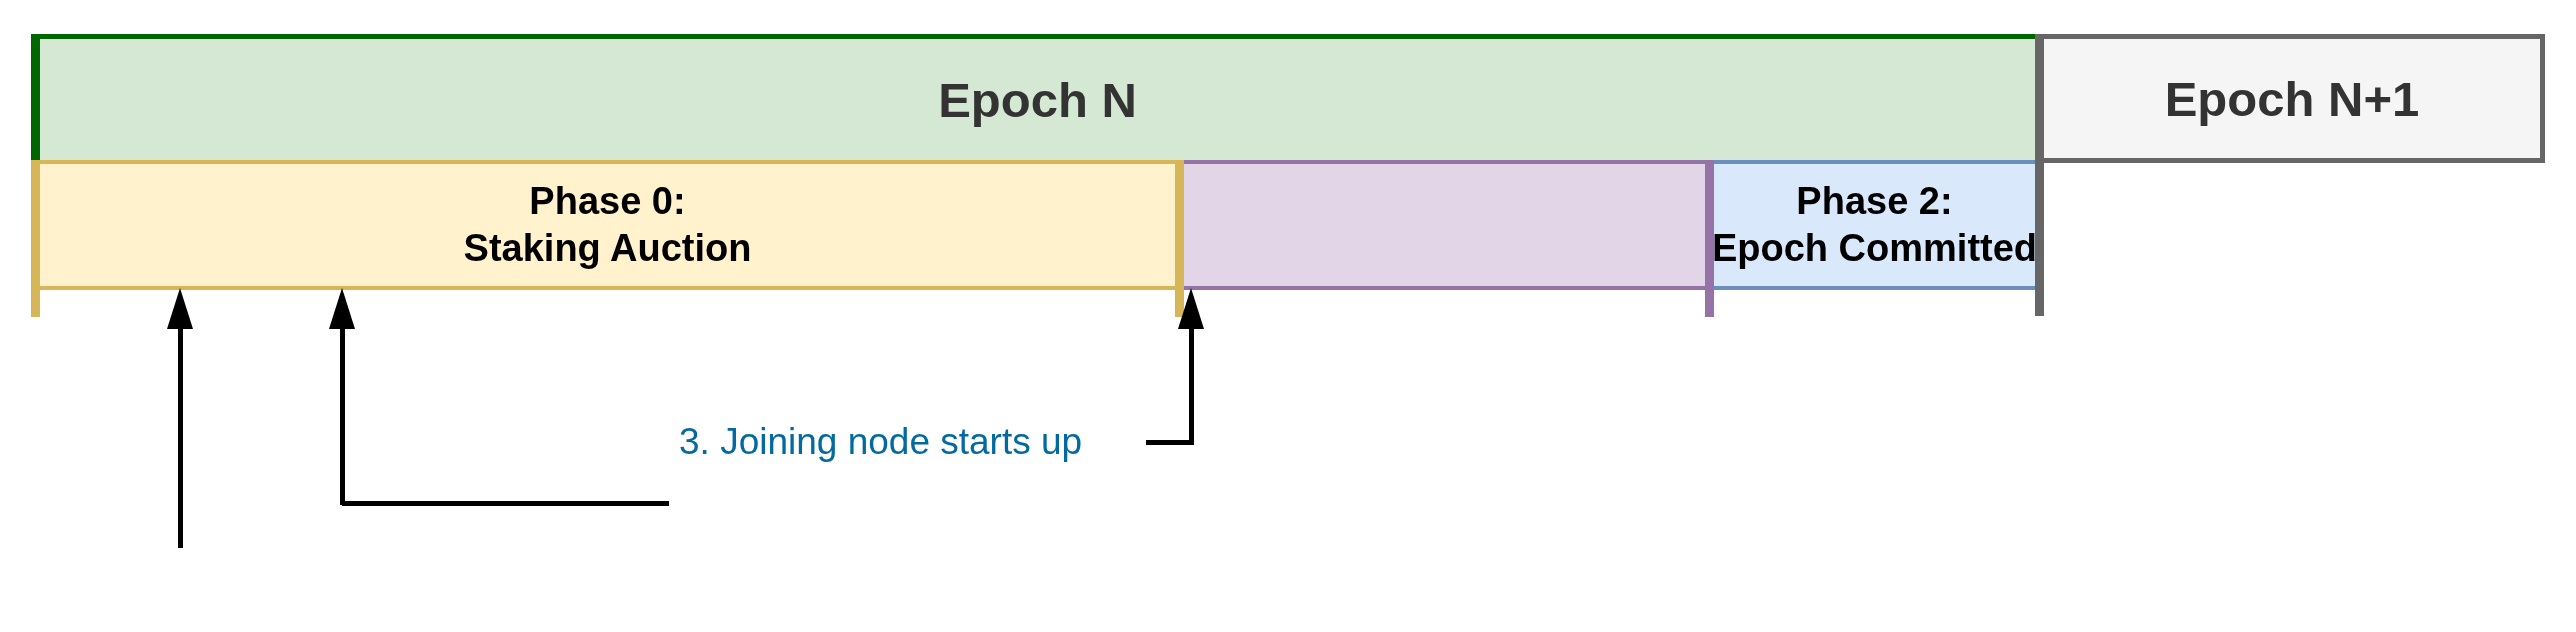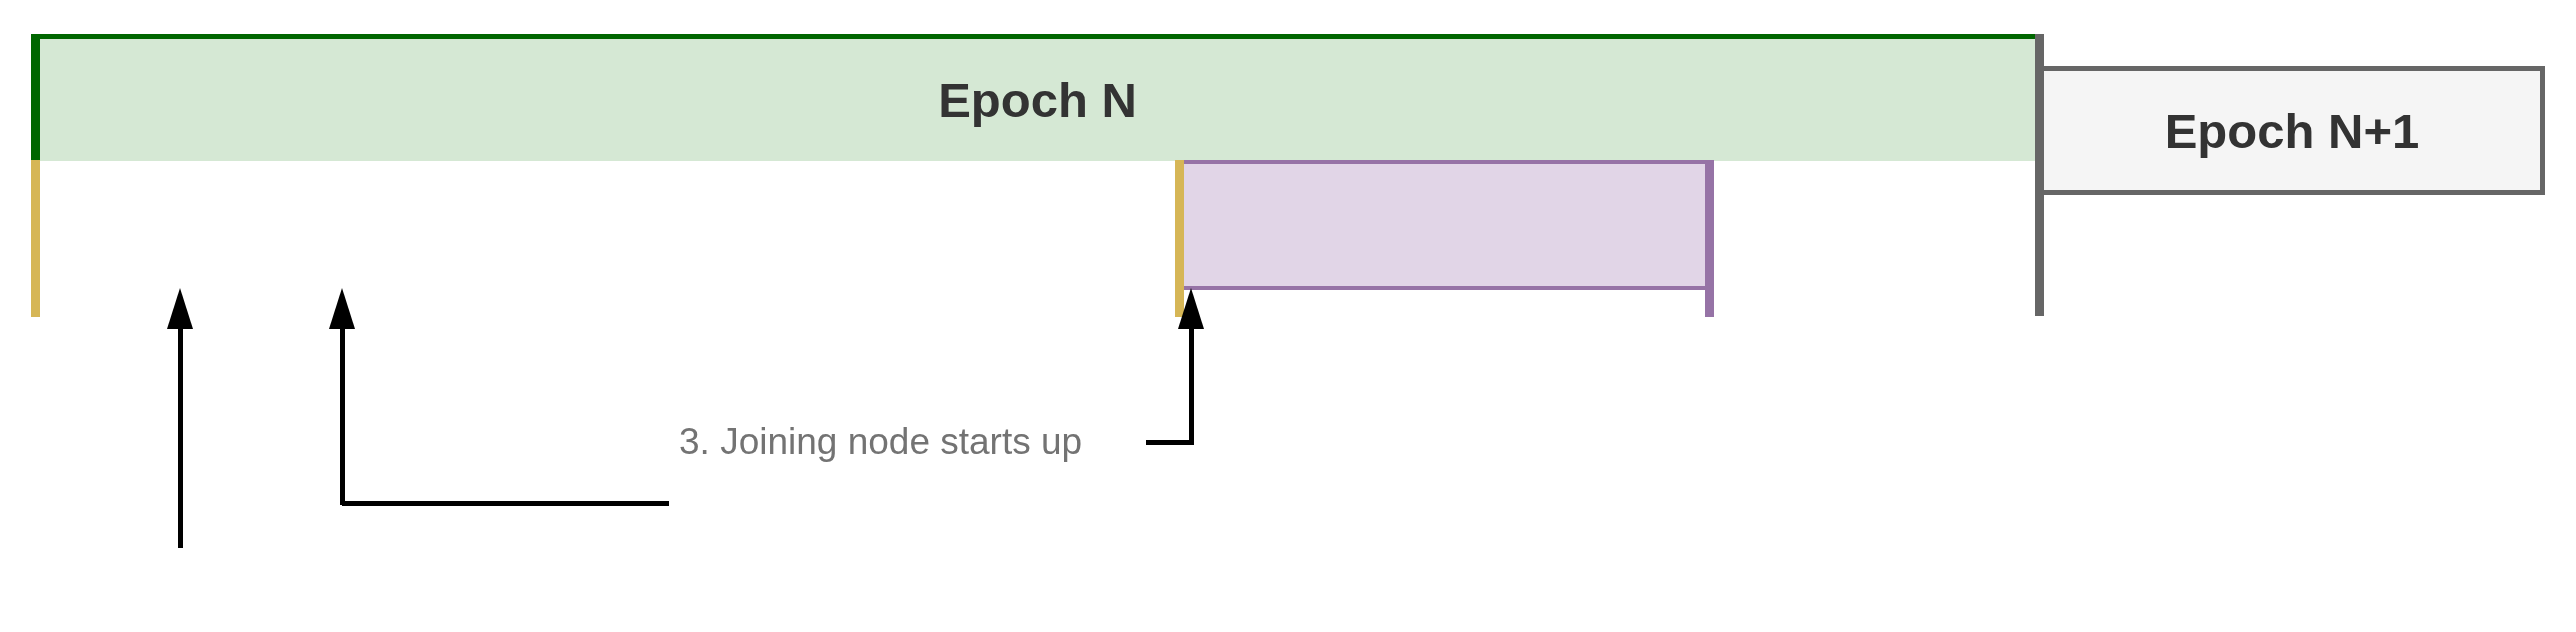--- a/index.html
+++ b/index.html
@@ -17,21 +17,21 @@
   .epoch-n {
     left: 36px; top: 34px; width: 2003px; height: 127px;
     background: var(--epoch-n-fill, #d5e8d4);
     border-top: 5.5px solid var(--epoch-n-stroke, #006600);
     display: flex; align-items: center; justify-content: center;
   }
   .epoch-n1 {
     left: 2039px; top: 34px; width: 506px; height: 129px;
     background: var(--epoch-n1-fill, #f5f5f5);
     border: 5.5px solid var(--epoch-n1-stroke, #666666);
-    display: flex; align-items: center; justify-content: center; margin-top: 32px;
+    display: flex; align-items: center; justify-content: center;
   }
   .epoch-label {
     font-size: 49px; font-weight: bold;
     color: var(--epoch-label-text, #333333);
     white-space: nowrap;
   }
 
   
   .phase {
     top: 160px; height: 130px;
@@ -82,39 +82,47 @@
   .a1 { left: 167px;  top: 288px; }
   .v2 { left: 340px;  top: 322px; height: 183px; }
   .h2 { left: 342px;  top: 501px; width: 327px; }
   .a2 { left: 329px;  top: 288px; }
   .v3 { left: 1189px; top: 322px; height: 122px; }
   .h3 { left: 1146px; top: 440px; width: 48px; }
   .a3 { left: 1178px; top: 288px; }
 
   
   .event-label {
-    font-size: 37px; color: #737373; white-space: nowrap; line-height: 1;
+    font-size: 37px; color: #0369a1; white-space: nowrap; line-height: 1;
   }
   .e1 { left: 679px; top: 549px; }
   .e2 { left: 679px; top: 484px; }
   .e3 { left: 679px; top: 423px; }
 </style>
 </head>
 <body>
 
 <div id="diagram">
 
   <div class="abs epoch-n">
     <span class="epoch-label">Epoch N</span>
   </div>
   <div class="abs epoch-n1">
     <span class="epoch-label">Epoch N+1</span>
   </div>
 
+  <div class="abs phase phase0">
+    <span class="phase-line">Phase 0:</span>
+    <span class="phase-line">Staking Auction</span>
+  </div>
   <div class="abs phase phase1">
+  </div>
+  <div class="abs phase phase2">
+    <span class="phase-line">Phase 2:</span>
+    <span class="phase-line">Epoch Committed</span>
   </div>
 
   <div class="abs tick tick-green"></div>
   <div class="abs tick tick-yellow-left"></div>
   <div class="abs tick tick-yellow-right"></div>
   <div class="abs tick tick-purple"></div>
   <div class="abs tick tick-gray"></div>
 
   <div class="abs arrowhead a1"></div>
   <div class="abs cline vline v1"></div>

